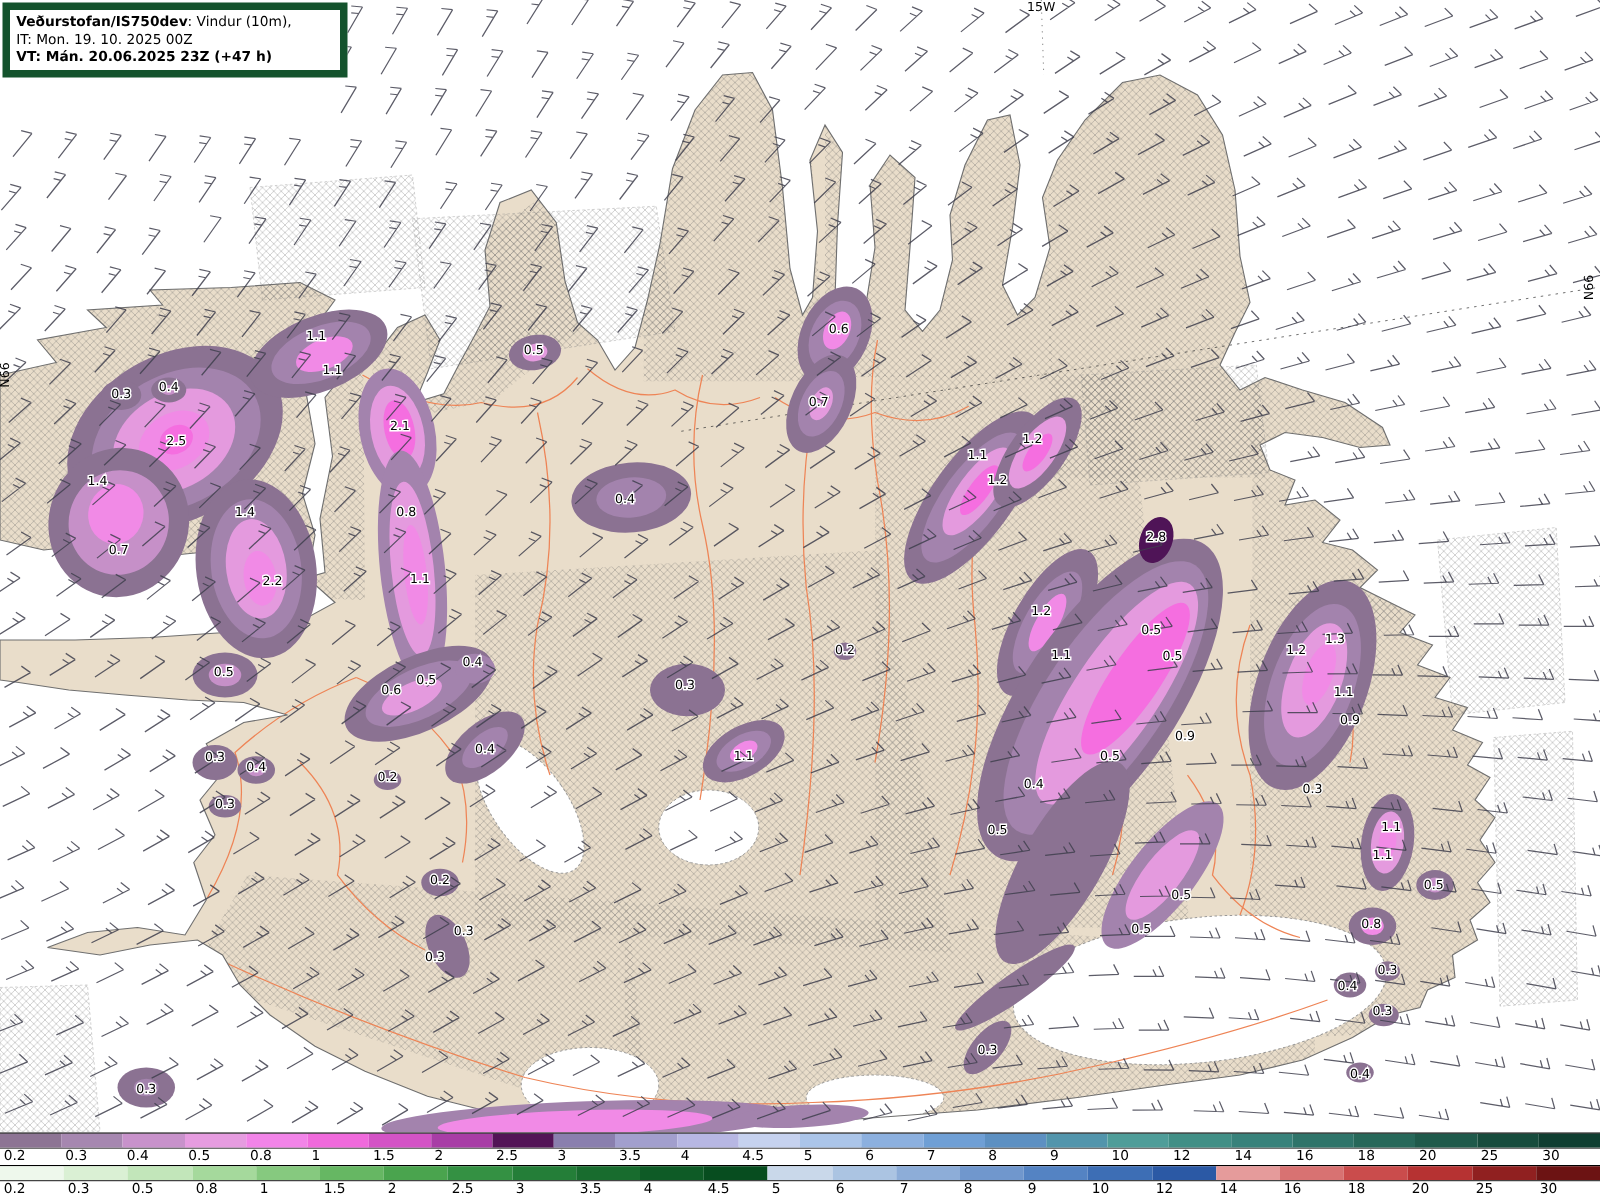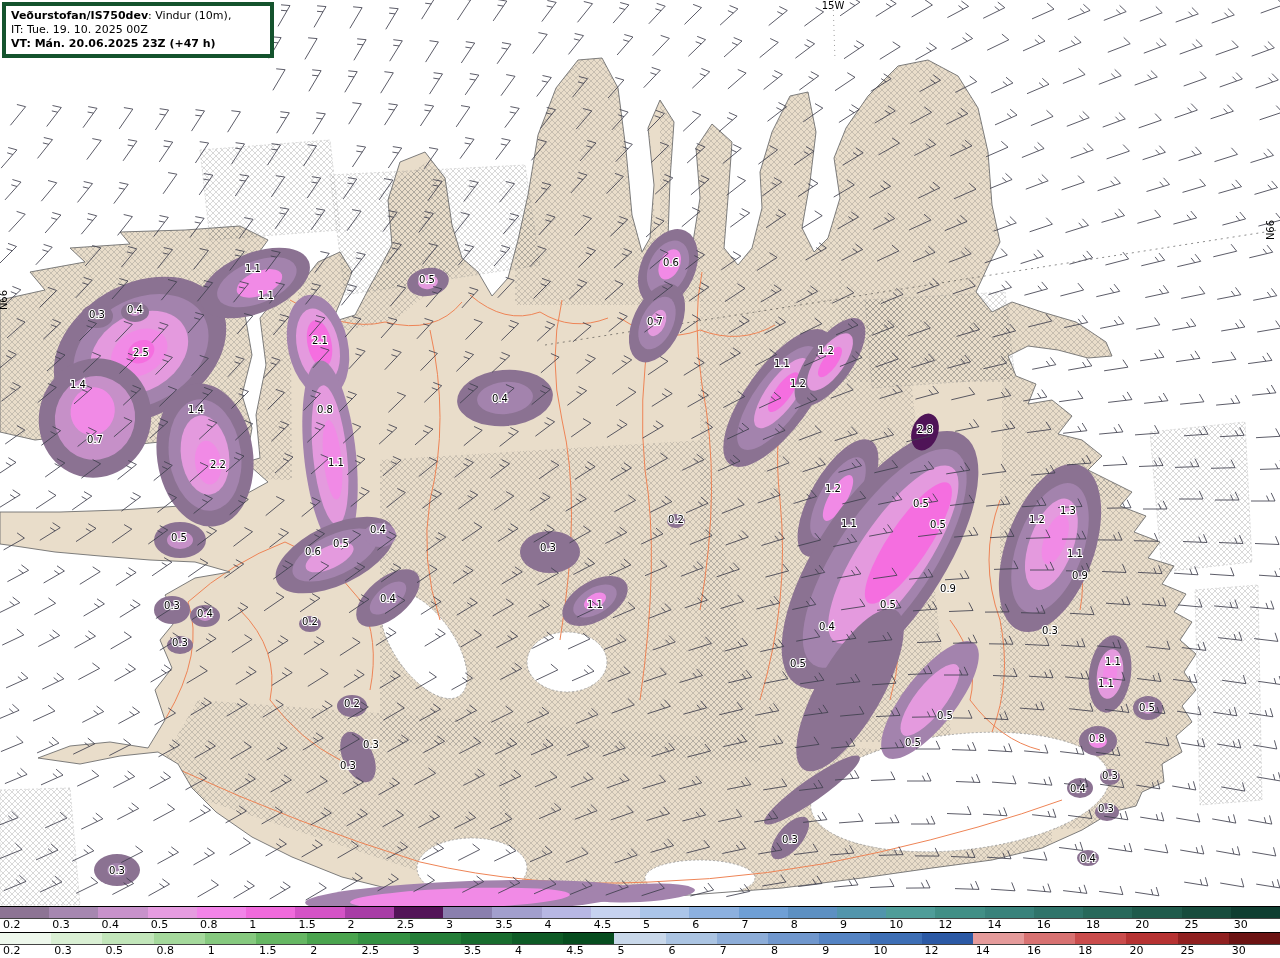--- a/index.html
+++ b/index.html
@@ -1,20 +1,20 @@
 <!DOCTYPE html>
 <html><head>
 <meta charset="utf-8">
 <style>
   html,body{margin:0;padding:0;background:#fff;}
   .frame{position:relative;width:1280px;height:958px;overflow:hidden;background:#fff;
          font-family:"DejaVu Sans",sans-serif;}
   #map{position:absolute;left:0;top:0;}
   .title-box{position:absolute;left:2px;top:2px;width:254px;background:#fff;
-             border:4px solid #14532d;padding:3px 5px;font-size:11px;line-height:1.28;z-index:5;}
+             border:6px solid #14532d;padding:3px 5px;font-size:11px;line-height:1.28;z-index:5;}
   .title-box b{font-weight:bold;}
   .colorbars{position:absolute;left:0;top:906px;width:1280px;height:52px;background:#fff;z-index:4;}
   .cbar-sw{display:flex;height:13px;border-top:1px solid #000;border-bottom:1px solid #444;box-sizing:border-box;}
   .seg{flex:1;}
   .cbar-lb{position:relative;height:13px;font-size:11px;line-height:12px;color:#000;}
   .tick{position:absolute;top:0;white-space:nowrap;}
   .plab{font:10px "DejaVu Sans",sans-serif;fill:#000;stroke:#fff;stroke-width:2.2px;
         paint-order:stroke;text-anchor:middle;}
   .elab{font:10px "DejaVu Sans",sans-serif;fill:#000;text-anchor:middle;}
 </style>
@@ -349,21 +349,21 @@
         <text x="1088" y="862" class="plab">0.4</text>
       </g>
 
     <text class="elab" x="833" y="9">15W</text>
     <text class="elab" transform="rotate(-90 7 300)" x="7" y="300">N66</text>
     <text class="elab" transform="rotate(-90 1274 230)" x="1274" y="230">N66</text>
   </svg>
 
   <div class="title-box">
     <div><b>Veðurstofan/IS750dev</b><span>: Vindur (10m),</span></div>
-    <div>IT: Tue. 19. 10. 2025 00Z</div>
+    <div>IT: Mon. 19. 10. 2025 00Z</div>
     <div><b>VT: Mán. 20.06.2025 23Z (+47 h)</b></div>
   </div>
 
   <div class="colorbars">
     <div class="cbar-sw" id="cbar-top-sw">
         <div class="seg" style="background: rgb(141, 116, 148);"></div>
         <div class="seg" style="background: rgb(166, 135, 176);"></div>
         <div class="seg" style="background: rgb(200, 146, 203);"></div>
         <div class="seg" style="background: rgb(230, 156, 224);"></div>
         <div class="seg" style="background: rgb(242, 132, 232);"></div>

